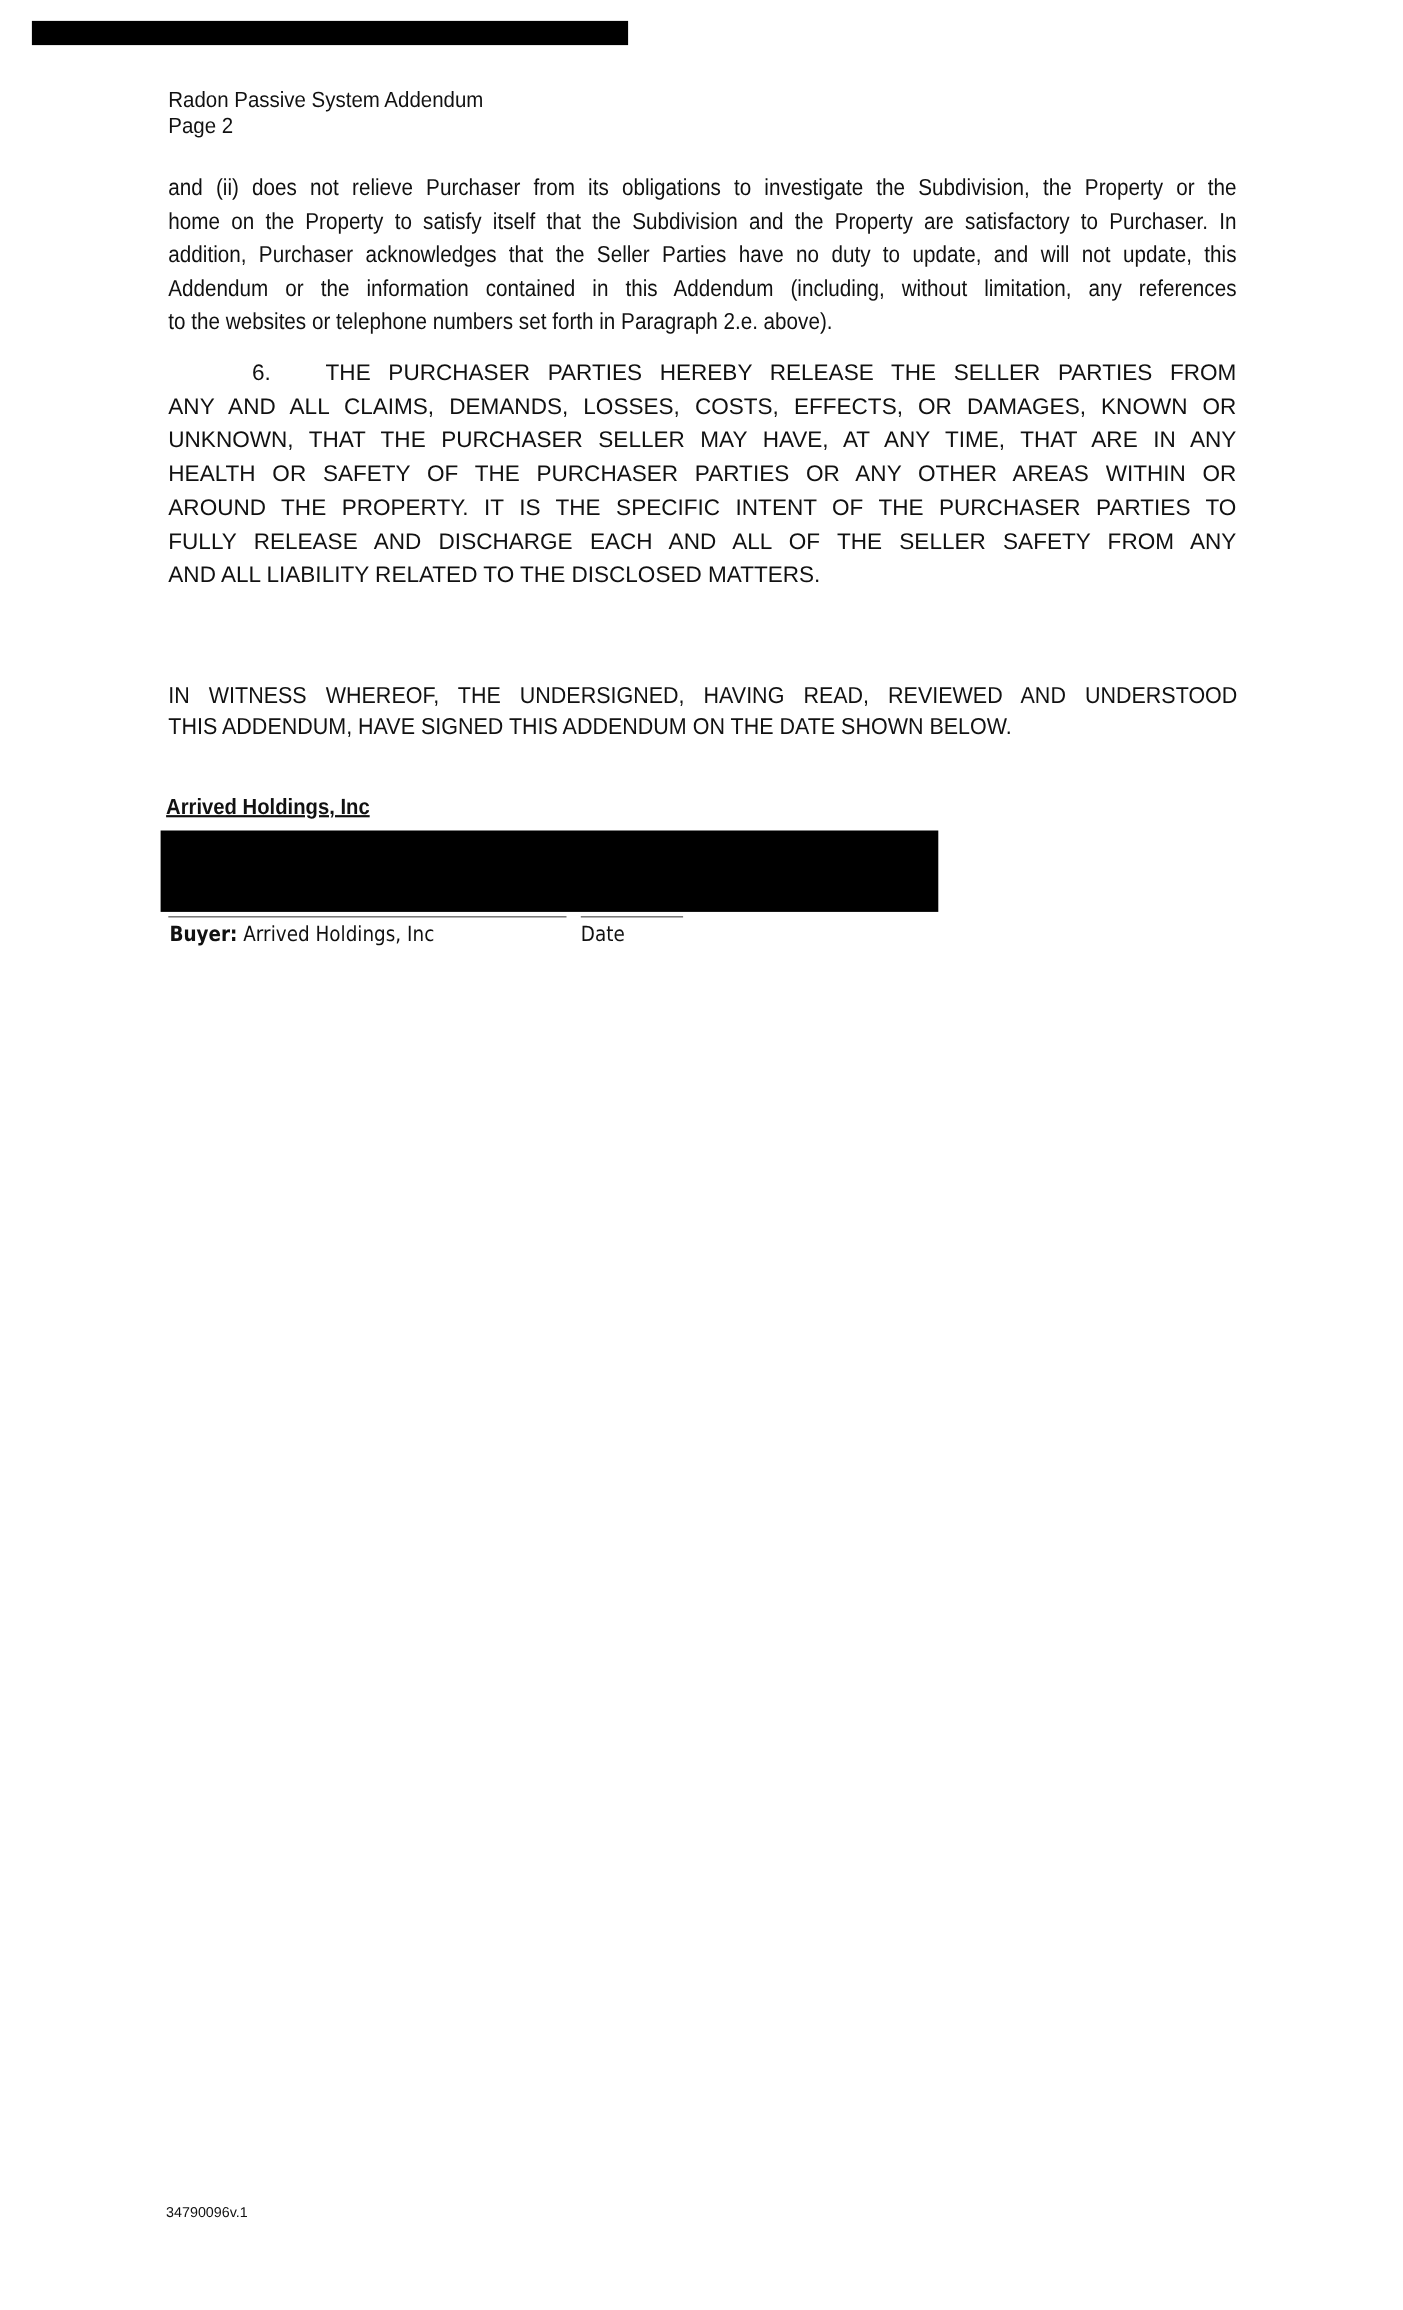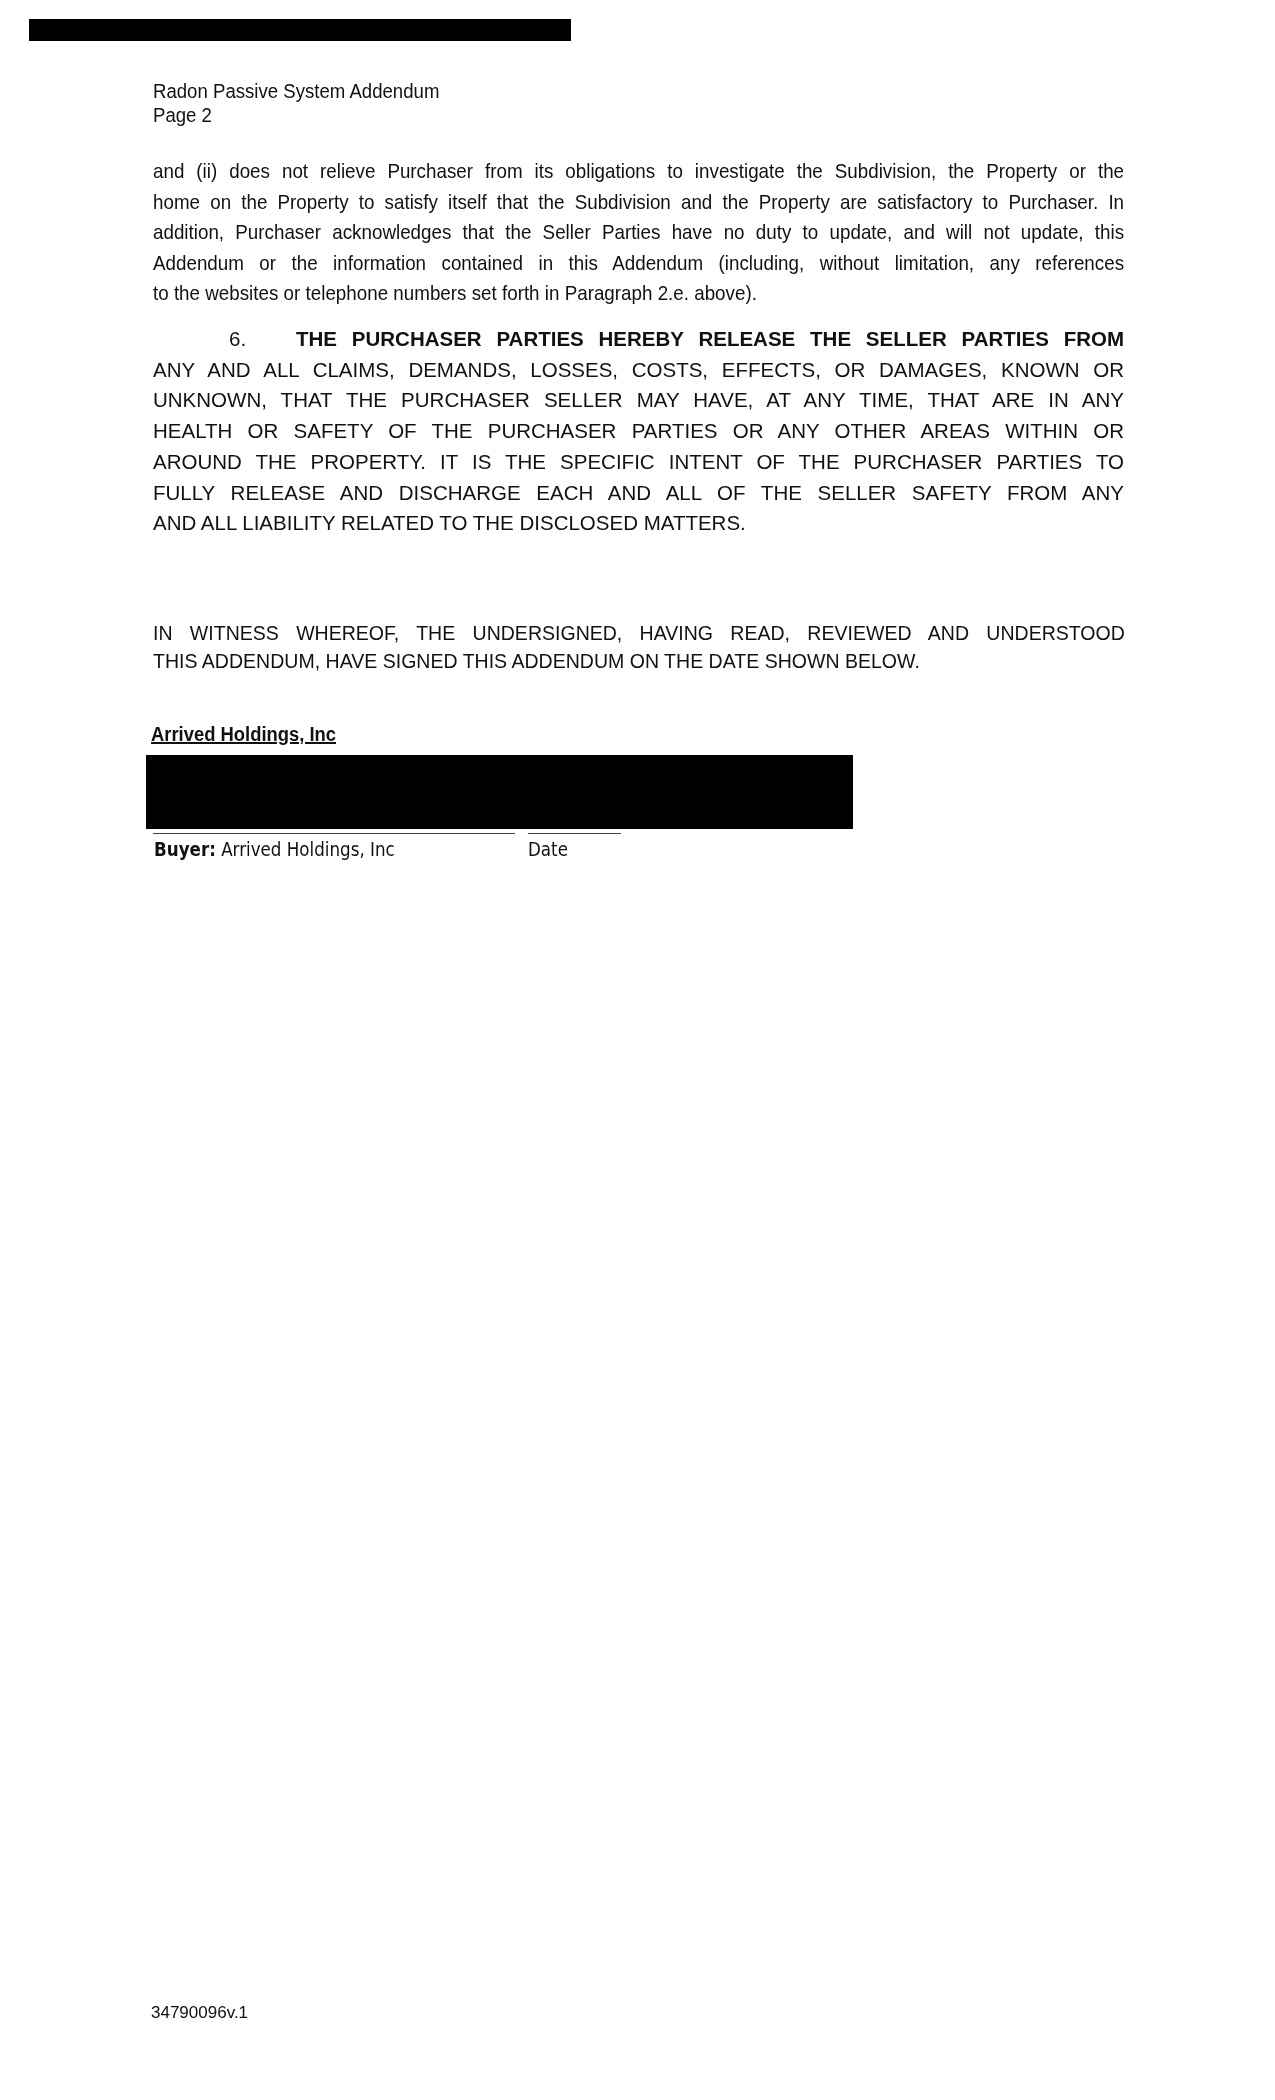--- a/index.html
+++ b/index.html
@@ -12,42 +12,42 @@
   .para6 { position: absolute; left: 153px; top: 324px; width: 971px; font-size: 20.5px; line-height: 30.7px; }
   .para6 .ln { display: block; white-space: nowrap; text-align: justify; text-align-last: justify; }
   .para6 .ln.last { text-align-last: left; }
   .num { display: inline-block; width: 67px; padding-left: 76px; }
   .witness { top: 619px; width: 1045px; transform: scaleX(0.93); font-size: 21px; line-height: 28px; }
   .witness .ln.last { text-align-last: left; }
   .company { position: absolute; left: 151px; top: 723px; font-size: 20px; font-weight: bold; text-decoration: underline; white-space: nowrap; transform: scaleX(0.92); transform-origin: left top; }
   .sig-line { position: absolute; height: 0; border-top: 1.5px solid #444444; }
   .sig-label { position: absolute; top: 838px; font-size: 19px; white-space: nowrap; font-family: "DejaVu Sans", sans-serif; transform: scaleX(0.88); transform-origin: left top; color: #111111; }
   .sig-label b { font-weight: bold; }
-  .footer { position: absolute; left: 151px; top: 2003px; font-size: 17px; white-space: nowrap; }
+  .footer { position: absolute; left: 151px; top: 2003px; font-size: 13px; white-space: nowrap; }
 </style>
 </head>
 <body>
 
 <div class="redaction" style="left:29px; top:19px; width:542px; height:22px;"></div>
 
 <div class="hdr" style="top:79px;">Radon Passive System Addendum</div>
 <div class="hdr" style="top:103px;">Page 2</div>
 
 <div class="narrow-block body-para">
   <span class="ln">and (ii) does not relieve Purchaser from its obligations to investigate the Subdivision, the Property or the</span>
   <span class="ln">home on the Property to satisfy itself that the Subdivision and the Property are satisfactory to Purchaser.  In</span>
   <span class="ln">addition, Purchaser acknowledges that the Seller Parties have no duty to update, and will not update, this</span>
   <span class="ln">Addendum or the information contained in this Addendum (including, without limitation, any references</span>
   <span class="ln" style="text-align-last:left;">to the websites or telephone numbers set forth in Paragraph 2.e. above).</span>
 </div>
 
 <div class="para6">
   <span class="ln" style="display:flex; justify-content:flex-start;">
     <span class="num">6.</span>
-    <span style="flex:1; text-align:justify; text-align-last:justify; word-spacing:1px;font-weight:bold;">THE PURCHASER PARTIES HEREBY RELEASE THE SELLER PARTIES FROM</span>
+    <span style="flex:1; text-align:justify; text-align-last:justify; word-spacing:1px;">THE PURCHASER PARTIES HEREBY RELEASE THE SELLER PARTIES FROM</span>
   </span>
   <span class="ln">ANY AND ALL CLAIMS, DEMANDS, LOSSES, COSTS, EFFECTS, OR DAMAGES, KNOWN OR</span>
   <span class="ln">UNKNOWN, THAT THE PURCHASER SELLER MAY HAVE, AT ANY TIME, THAT ARE IN ANY</span>
   <span class="ln">HEALTH OR SAFETY OF THE PURCHASER PARTIES OR ANY OTHER AREAS WITHIN OR</span>
   <span class="ln">AROUND THE PROPERTY.  IT IS THE SPECIFIC INTENT OF THE PURCHASER PARTIES TO</span>
   <span class="ln">FULLY RELEASE AND DISCHARGE EACH AND ALL OF THE SELLER SAFETY FROM ANY</span>
   <span class="ln last">AND ALL LIABILITY RELATED TO THE DISCLOSED MATTERS.</span>
 </div>
 
 <div class="narrow-block witness">

